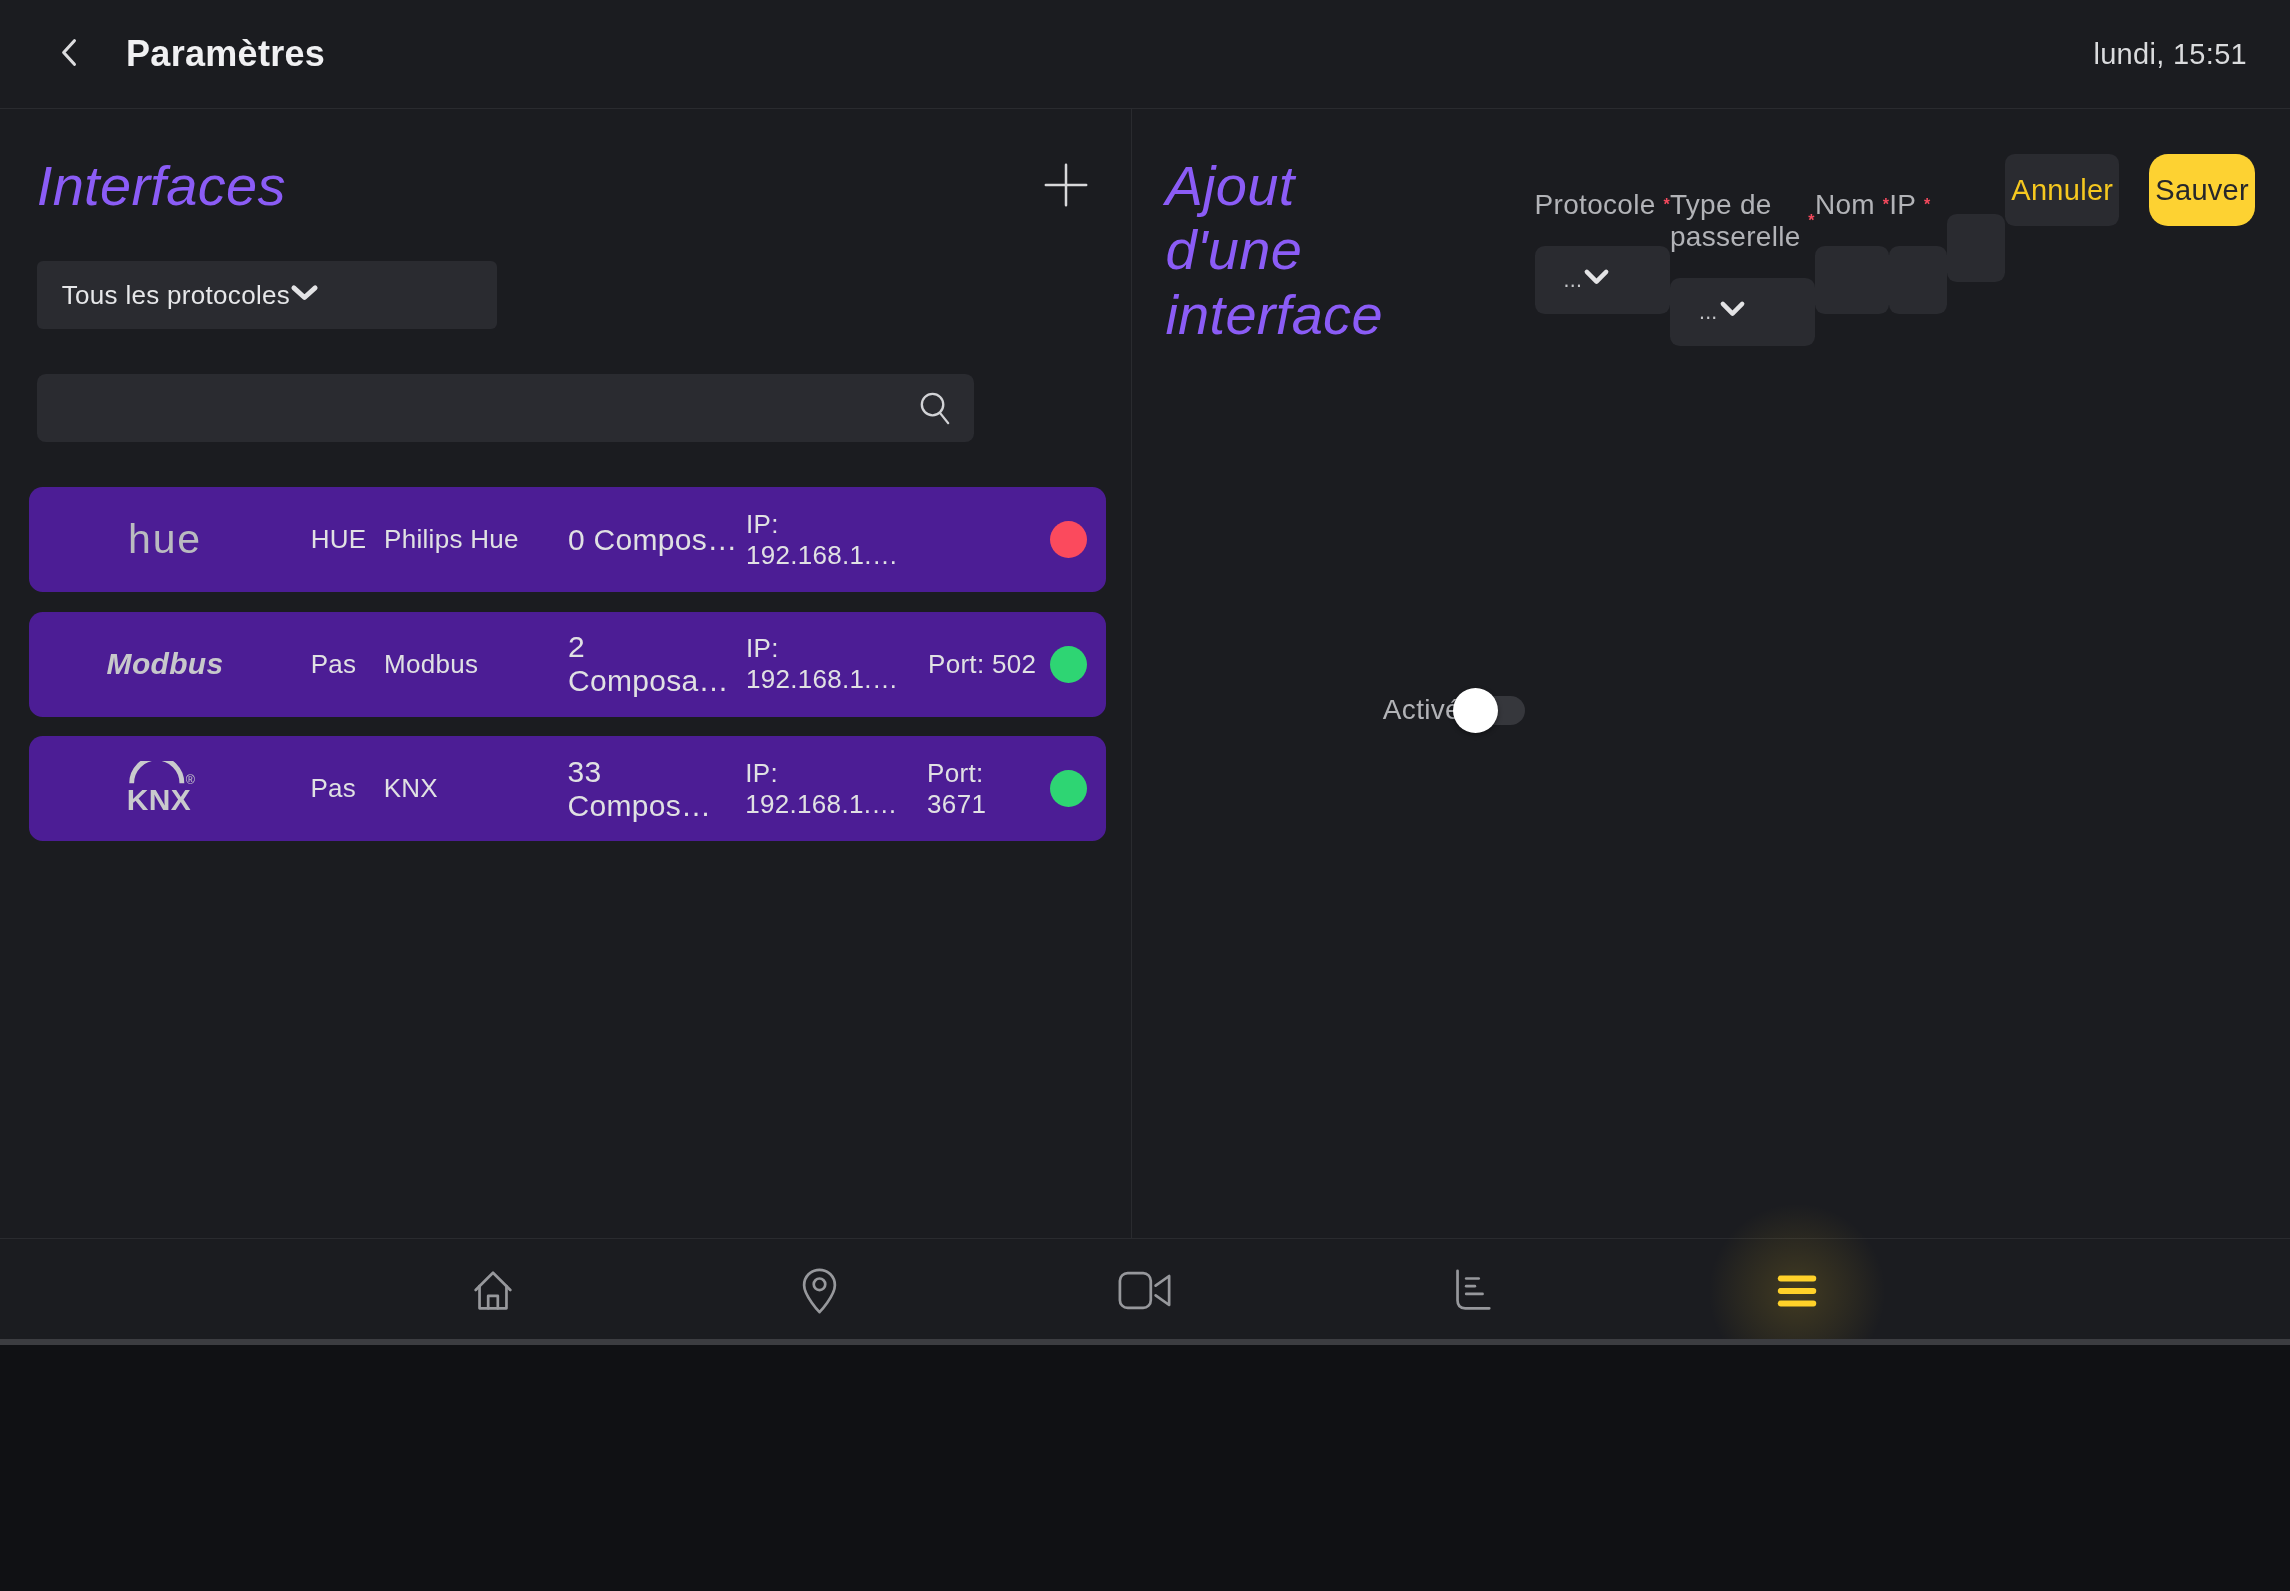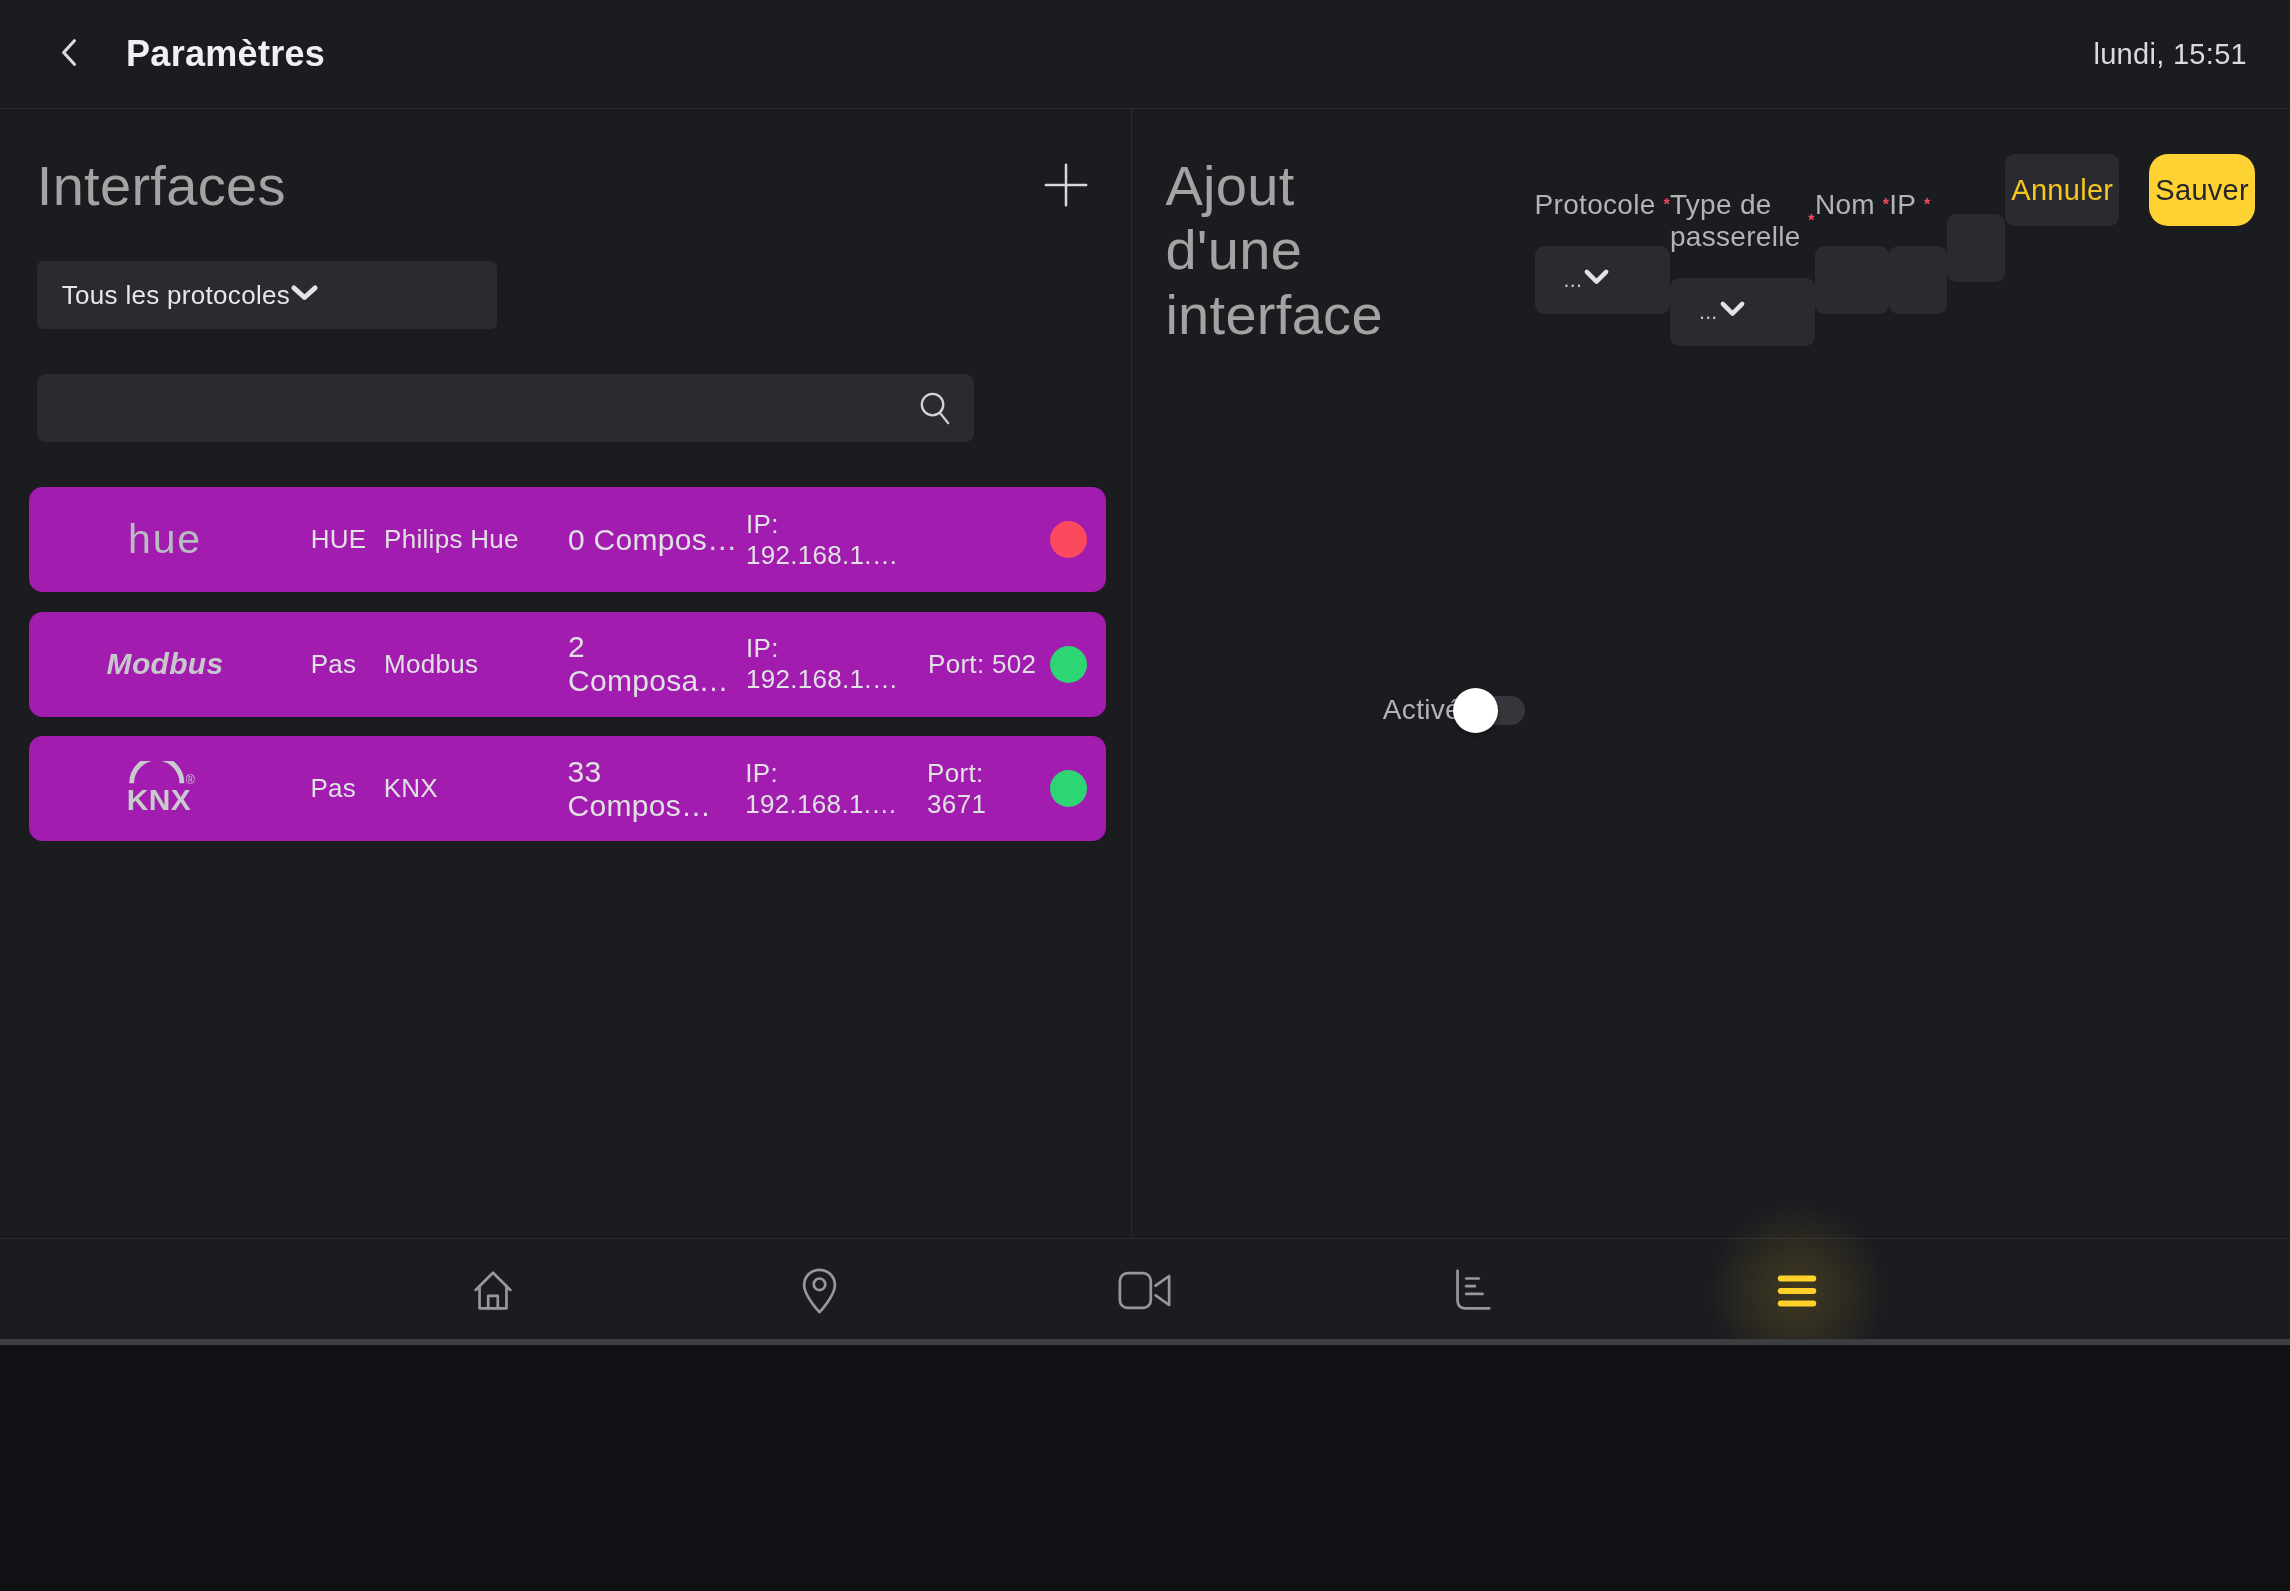--- a/index.html
+++ b/index.html
@@ -15,38 +15,38 @@
   .back-btn{width:54px;height:54px;display:flex;align-items:center;justify-content:center;
     background:none;border:none;cursor:pointer;padding:0;}
   .topbar-title{font-size:36px;font-weight:700;color:#f0f0f2;margin-left:29px;}
   .topbar-date{margin-left:auto;font-size:29px;color:#dadbdd;}
   
   .main{flex:1;display:flex;min-height:0;}
   .panel-left{width:1217px;box-sizing:border-box;border-right:1.9px solid #2a2b2f;
     padding:45px 25px 0 29px;}
   .panel-right{flex:1;box-sizing:border-box;padding:45px 35px 0 33px;
     display:flex;flex-direction:row;}
-  h1{font-size:56px;font-weight:400;color:#a3a3a3;margin:0;line-height:1.15;}
+  h1{font-size:56px;font-weight:400;color:#8b5cf6;margin:0;line-height:1.15;font-style:italic;}
   
   .left-head{display:flex;align-items:center;justify-content:space-between;padding:0 13.6px 0 7.8px;}
   .plus-btn{background:none;border:none;cursor:pointer;padding:0;width:54px;height:54px;
     display:flex;align-items:center;justify-content:center;}
   
   .filter-select{margin:43px 0 0 7.8px;width:460px;height:68px;background:#2a2b30;border-radius:6px;
     display:flex;align-items:center;padding:2px 25px;box-sizing:border-box;cursor:pointer;}
   .filter-select .val{font-size:26px;color:#e6e7e9;}
   .filter-select svg{margin-left:auto;}
   .search-box{margin:45px 0 0 7.8px;width:937px;height:68px;background:#2a2b30;border-radius:8.7px;
     position:relative;display:flex;align-items:center;}
   .search-box input{flex:1;height:100%;background:transparent;border:none;outline:none;
     color:#e6e7e9;font-size:26px;padding:0 68px 0 25px;font-family:inherit;}
   .search-box .search-ic{position:absolute;right:19.4px;top:14.6px;}
   
   .iface-list{margin-top:45px;display:flex;flex-direction:column;gap:19.4px;}
-  .iface-row{height:105px;background:#a21caf;border-radius:13.6px;display:flex;align-items:center;
+  .iface-row{height:105px;background:#4c1d95;border-radius:13.6px;display:flex;align-items:center;
     padding-right:19.4px;cursor:pointer;}
   .col-logo{width:272px;display:flex;justify-content:center;align-items:center;}
   .col-tag{width:83px;padding-left:9.7px;box-sizing:border-box;font-size:26px;color:#e0e1e3;}
   .col-name{width:184px;font-size:26px;color:#e0e1e3;}
   .col-comp{width:178px;font-size:30px;color:#e0e1e3;}
   .col-ip{width:182px;font-size:26px;color:#e0e1e3;}
   .col-port{font-size:26px;color:#e0e1e3;}
   .status-dot{width:37px;height:37px;border-radius:50%;margin-left:auto;flex:none;}
   .logo-hue{font-size:41px;font-weight:300;color:#babbc0;letter-spacing:1.9px;}
   .logo-modbus{font-size:30px;font-weight:800;font-style:italic;color:#c7c8cb;}

